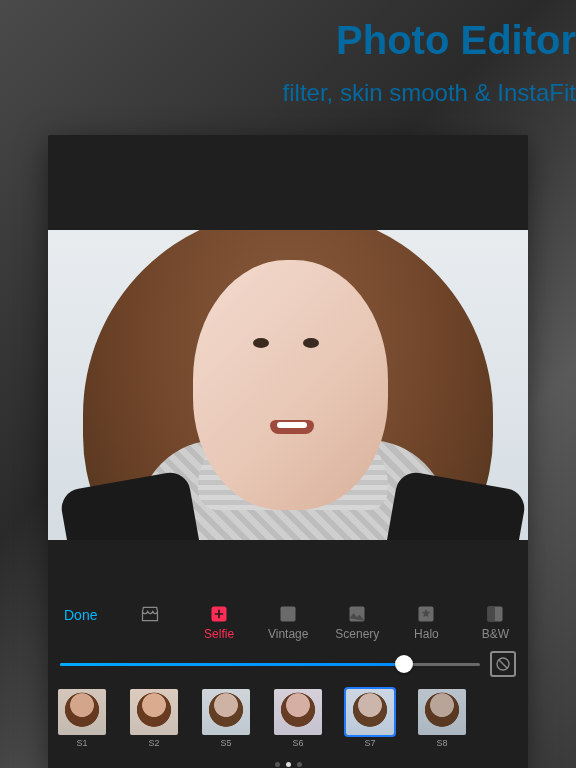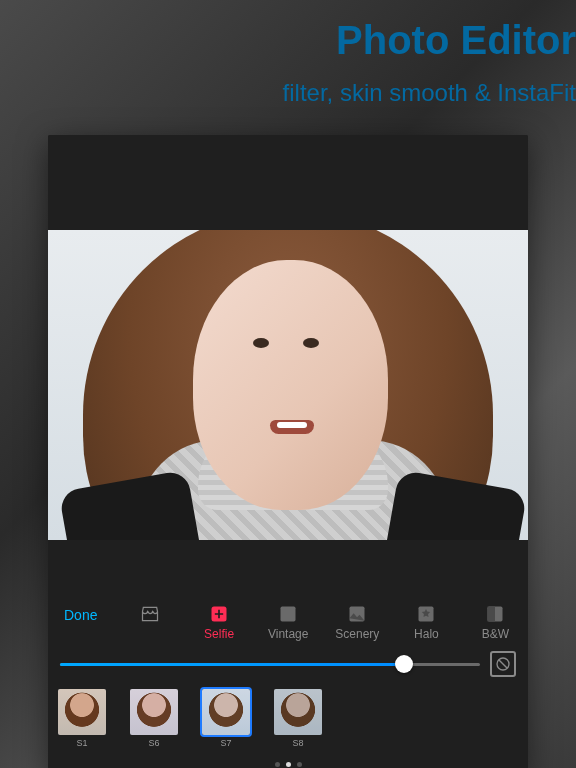--- a/index.html
+++ b/index.html
@@ -219,20 +219,36 @@
           <div class="tf" style="background:linear-gradient(180deg,#e8ecef,#d5dde3)"></div>
           <div class="tf" style="background:radial-gradient(circle at 50% 35%,#e7c6b4 0 30%,transparent 32%),radial-gradient(circle at 50% 45%,#6e4428 0 48%,transparent 50%)"></div>
           <div class="tf" style="background:#c08a5a;opacity:.35;mix-blend-mode:multiply"></div>
         </div>
         <div class="thumb-label">S1</div>
       </div>
       <div class="thumb-wrap">
         <div class="thumb">
           <div class="tf" style="background:linear-gradient(180deg,#e8ecef,#d5dde3)"></div>
           <div class="tf" style="background:radial-gradient(circle at 50% 35%,#e7c6b4 0 30%,transparent 32%),radial-gradient(circle at 50% 45%,#6e4428 0 48%,transparent 50%)"></div>
+          <div class="tf" style="background:#d89a6a;opacity:.35;mix-blend-mode:multiply"></div>
+        </div>
+        <div class="thumb-label">S2</div>
+      </div>
+      <div class="thumb-wrap">
+        <div class="thumb">
+          <div class="tf" style="background:linear-gradient(180deg,#e8ecef,#d5dde3)"></div>
+          <div class="tf" style="background:radial-gradient(circle at 50% 35%,#e7c6b4 0 30%,transparent 32%),radial-gradient(circle at 50% 45%,#6e4428 0 48%,transparent 50%)"></div>
+          <div class="tf" style="background:#b0bac0;opacity:.35;mix-blend-mode:multiply"></div>
+        </div>
+        <div class="thumb-label">S5</div>
+      </div>
+      <div class="thumb-wrap">
+        <div class="thumb">
+          <div class="tf" style="background:linear-gradient(180deg,#e8ecef,#d5dde3)"></div>
+          <div class="tf" style="background:radial-gradient(circle at 50% 35%,#e7c6b4 0 30%,transparent 32%),radial-gradient(circle at 50% 45%,#6e4428 0 48%,transparent 50%)"></div>
           <div class="tf" style="background:#c7a8c0;opacity:.35;mix-blend-mode:multiply"></div>
         </div>
         <div class="thumb-label">S6</div>
       </div>
       <div class="thumb-wrap">
         <div class="thumb selected">
           <div class="tf" style="background:linear-gradient(180deg,#e8ecef,#d5dde3)"></div>
           <div class="tf" style="background:radial-gradient(circle at 50% 35%,#e7c6b4 0 30%,transparent 32%),radial-gradient(circle at 50% 45%,#6e4428 0 48%,transparent 50%)"></div>
           <div class="tf" style="background:#a8c0dd;opacity:.35;mix-blend-mode:multiply"></div>
         </div>

